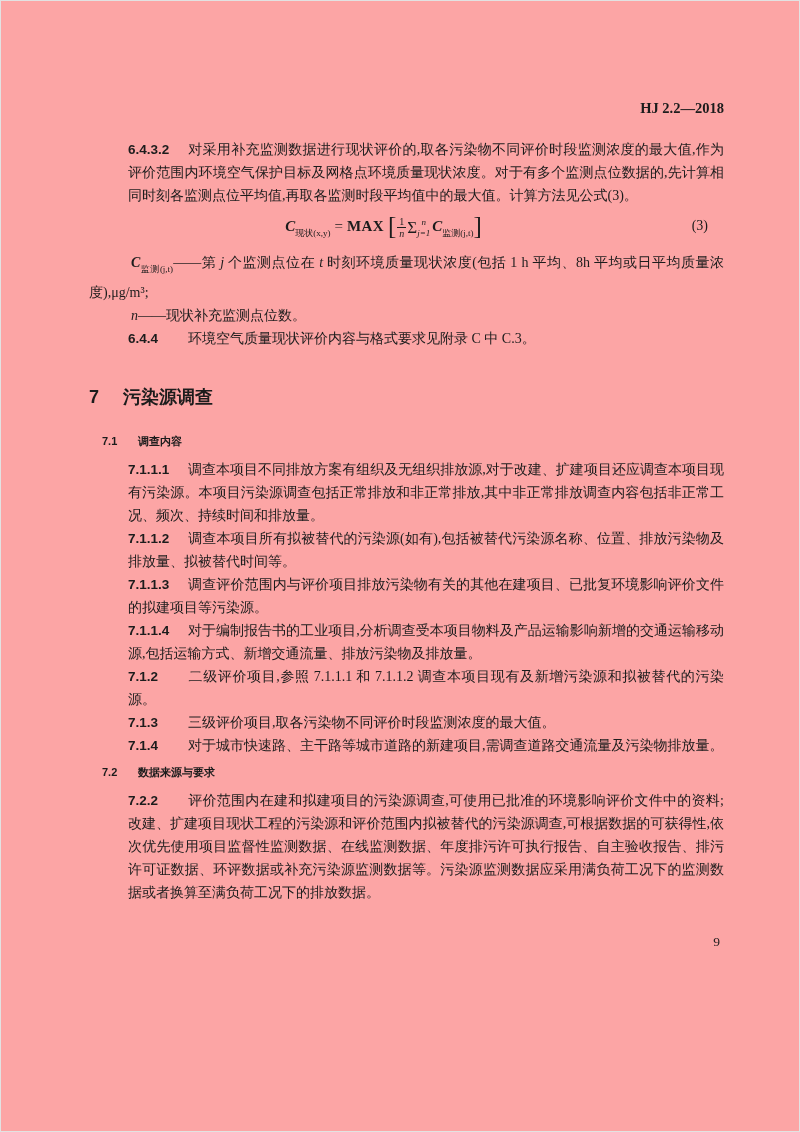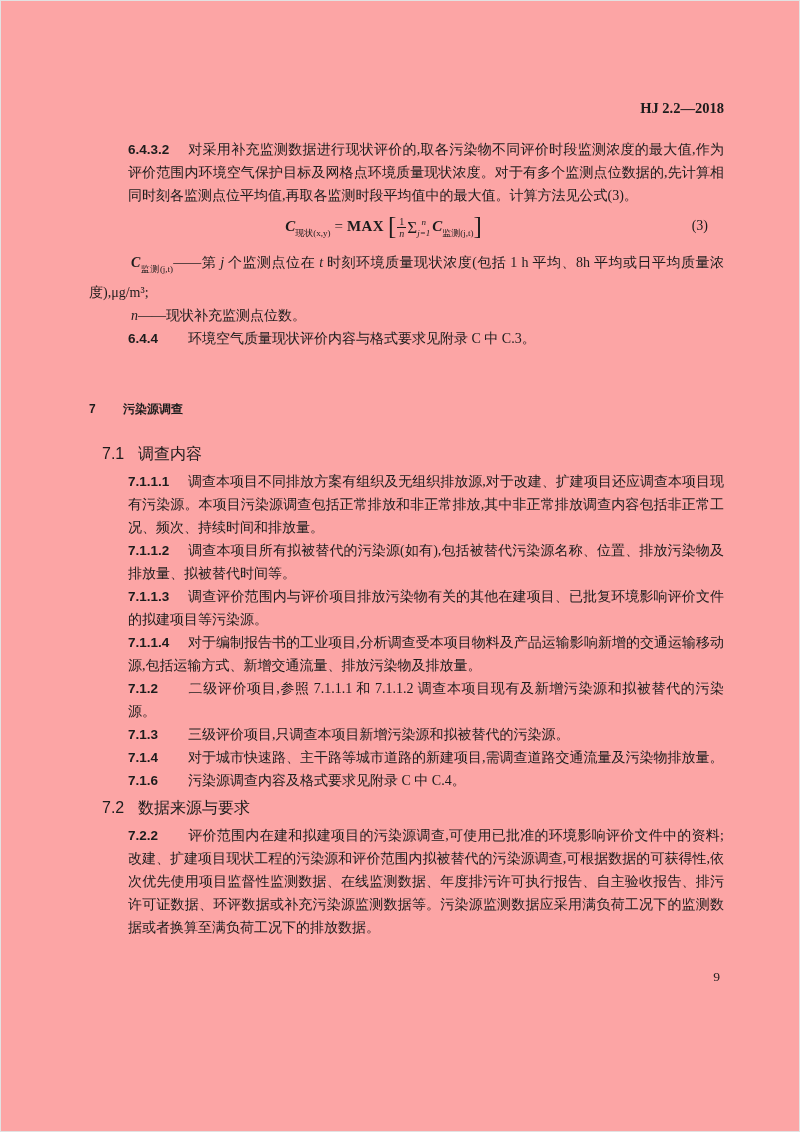--- a/index.html
+++ b/index.html
@@ -26,28 +26,28 @@
   .cnum {
     font-family:"Liberation Sans", sans-serif;
     font-weight:bold;
     display:inline-block;
     min-width:60px;
     font-size:13.5px;
   }
   .h1 {
     font-family:"Liberation Sans", sans-serif;
     font-weight:bold;
-    font-size:12px;
-    margin-top:48px;
+    font-size:18px;
+    margin-top:36px;
   }
   .h1 .hnum { display:inline-block; min-width:34px; }
   .h2 {
     font-family:"Liberation Sans", sans-serif;
-    font-weight:normal;
-    font-size:16px;
+    font-weight:bold;
+    font-size:11px;
     padding-left:13px;
     margin-top:21px;
     margin-bottom:5px;
   }
   .h2 .hnum { display:inline-block; min-width:36px; }
   .h2-tight { margin-top:4px; margin-bottom:5px; }
   
   .formula-row { display:flex; align-items:flex-start; margin:7px 16px 5px; height:32px; }
   .f-center { flex:1; text-align:center; font-size:15px; }
   .f-no { width:46px; text-align:right; font-size:14px; }
@@ -136,27 +136,24 @@
   <p class="clause">
     <span class="cnum">7.1.1.3</span><span>调查评价范围内与评价项目排放污染物有关的其他在建项目、已批复环境影响评价文件的拟建项目等污染源。</span>
   </p>
   <p class="clause">
     <span class="cnum">7.1.1.4</span><span>对于编制报告书的工业项目,分析调查受本项目物料及产品运输影响新增的交通运输移动源,包括运输方式、新增交通流量、排放污染物及排放量。</span>
   </p>
   <p class="clause">
     <span class="cnum">7.1.2</span><span>二级评价项目,参照 7.1.1.1 和 7.1.1.2 调查本项目现有及新增污染源和拟被替代的污染源。</span>
   </p>
   <p class="clause">
-    <span class="cnum">7.1.3</span><span>三级评价项目,只调查本项目新增污染源和拟被替代的污染源。</span>
+    <span class="cnum">7.1.3</span><span>三级评价项目,取各污染物不同评价时段监测浓度的最大值。</span>
   </p>
   <p class="clause">
     <span class="cnum">7.1.4</span><span>对于城市快速路、主干路等城市道路的新建项目,需调查道路交通流量及污染物排放量。</span>
-  </p>
-  <p class="clause">
-    <span class="cnum">7.1.6</span><span>污染源调查内容及格式要求见附录 C 中 C.4。</span>
   </p>
 
   <div class="h2 h2-tight">
     <span class="hnum">7.2</span><span>数据来源与要求</span>
   </div>
 
   <p class="clause">
     <span class="cnum">7.2.2</span><span>评价范围内在建和拟建项目的污染源调查,可使用已批准的环境影响评价文件中的资料;改建、扩建项目现状工程的污染源和评价范围内拟被替代的污染源调查,可根据数据的可获得性,依次优先使用项目监督性监测数据、在线监测数据、年度排污许可执行报告、自主验收报告、排污许可证数据、环评数据或补充污染源监测数据等。污染源监测数据应采用满负荷工况下的监测数据或者换算至满负荷工况下的排放数据。</span>
   </p>
 

